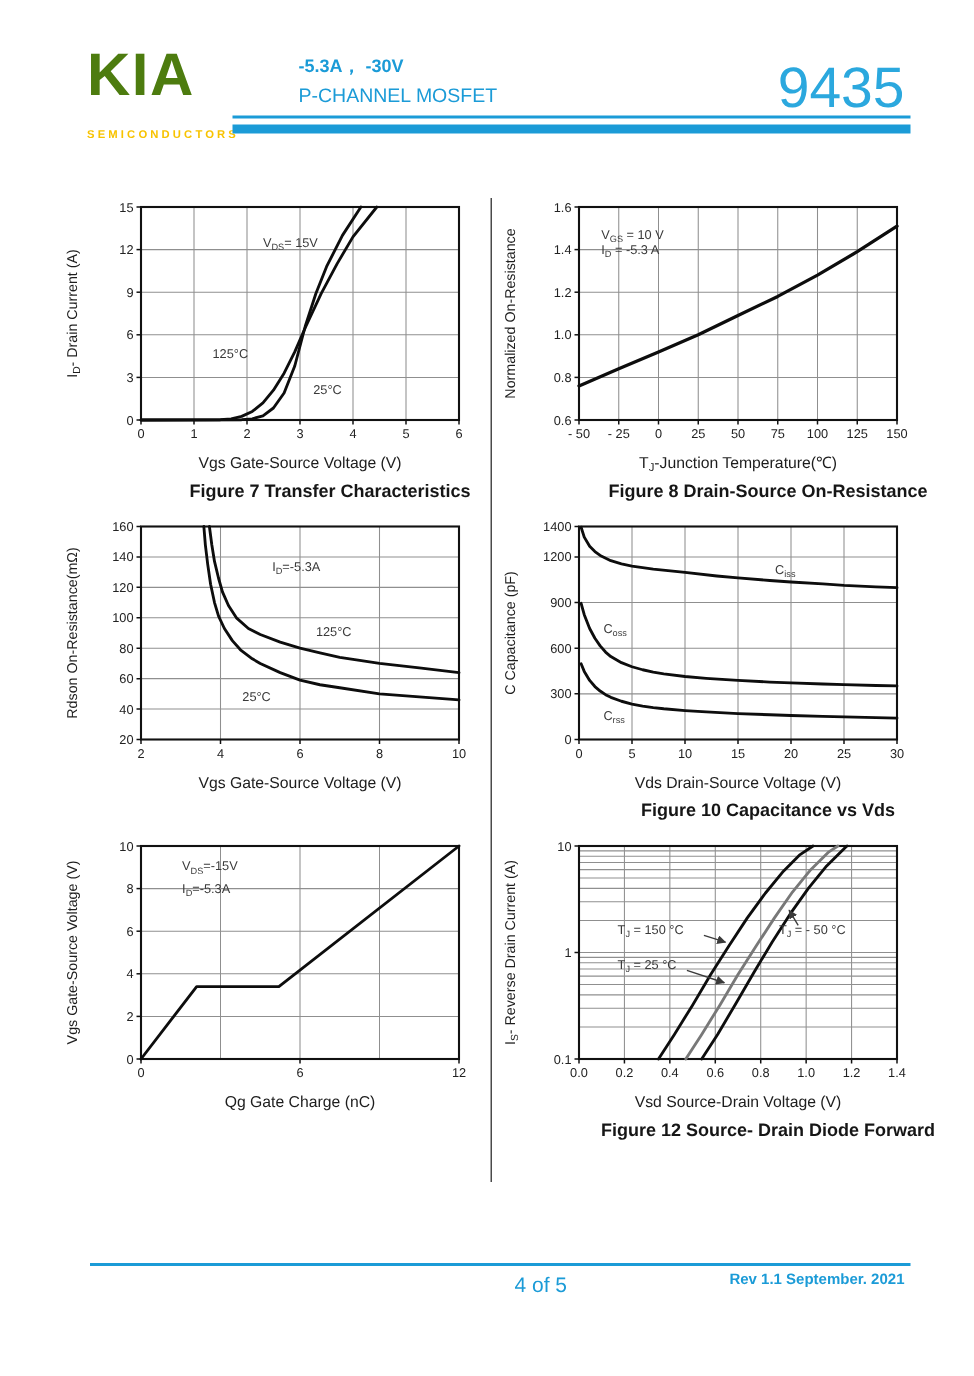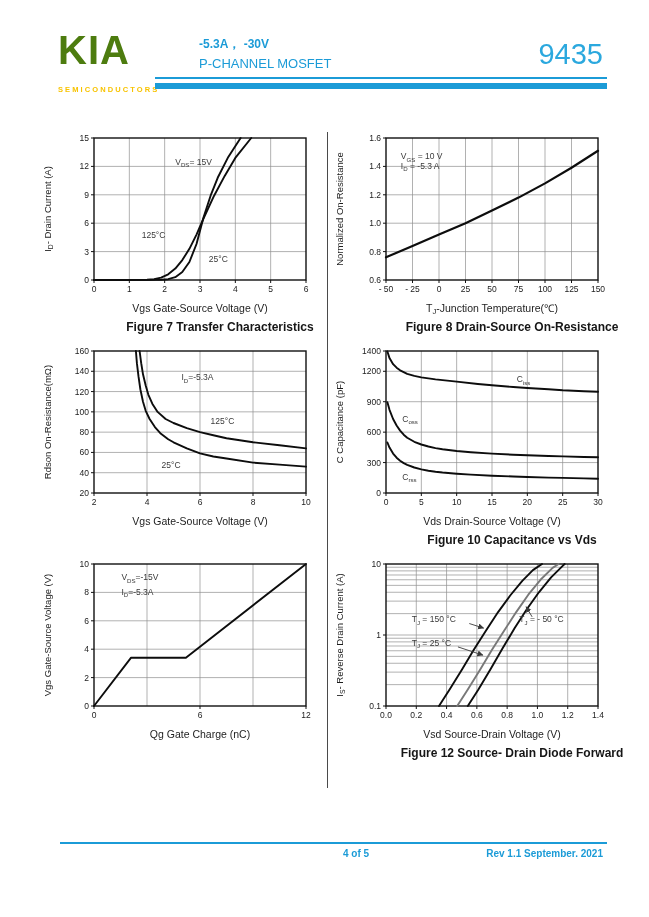--- a/index.html
+++ b/index.html
@@ -5,36 +5,36 @@
   html,body{margin:0;padding:0;background:#ffffff;}
   .page{position:relative;width:649px;height:917px;background:#fff;overflow:hidden;
         font-family:"Liberation Sans",sans-serif;}
   
   .logo{position:absolute;left:58px;top:30px;width:100px;}
   .logo .kia{font-size:40px;font-weight:bold;color:#4d7c0f;line-height:1;letter-spacing:1px;}
   .logo .semis{font-size:7.5px;font-weight:bold;color:#F8C300;letter-spacing:2.1px;margin-top:15px;white-space:nowrap;}
   .subtitle{position:absolute;left:155px;top:36px;color:#1B9BD7;margin-left:44px;}
   .subtitle .l1{font-size:12px;font-weight:bold;}
   .subtitle .l2{font-size:13px;font-weight:normal;margin-top:3px;}
-  .part{position:absolute;right:46px;top:38px;font-size:29px;color:#2BA8DE;}
+  .part{position:absolute;right:46px;top:38px;font-size:38px;color:#2BA8DE;}
   .rule-thin{position:absolute;left:155px;width:452px;top:77px;height:2px;background:#1B9BD7;}
   .rule-thick{position:absolute;left:155px;width:452px;top:83px;height:6px;background:#1B9BD7;}
   
   .charts{position:absolute;top:130px;left:0;width:649px;height:660px;
           display:grid;grid-template-columns:324px 325px;grid-auto-rows:213px;}
   .cell{display:flex;flex-direction:column;align-items:flex-start;}
   .cell.left{padding-left:40px;}
   .cell.right{padding-left:8px;}
   .chart{display:block;}
   .caption{width:280px;padding-left:40px;box-sizing:content-box;text-align:center;
            font-size:12px;font-weight:bold;color:#161616;margin-top:4px;white-space:nowrap;}
   .divider{position:absolute;left:327px;top:2px;height:656px;width:1px;background:#4a4a4a;}
   
   .footer-rule{position:absolute;left:60px;right:42px;top:842px;height:2px;background:#1B9BD7;}
-  .fpage{position:absolute;left:343px;top:848px;font-size:10px;font-weight:bold;color:#1B9BD7;text-align:center;}
+  .fpage{position:absolute;left:343px;top:848px;font-size:14px;font-weight:normal;color:#1B9BD7;text-align:center;}
   .frev{position:absolute;right:46px;top:848px;font-size:10px;font-weight:bold;color:#1B9BD7;}
 </style>
 </head>
 <body>
 
 <div class="page">
 
   <div class="logo">
     <div class="kia">KIA</div>
     <div class="semis">SEMICONDUCTORS</div>

